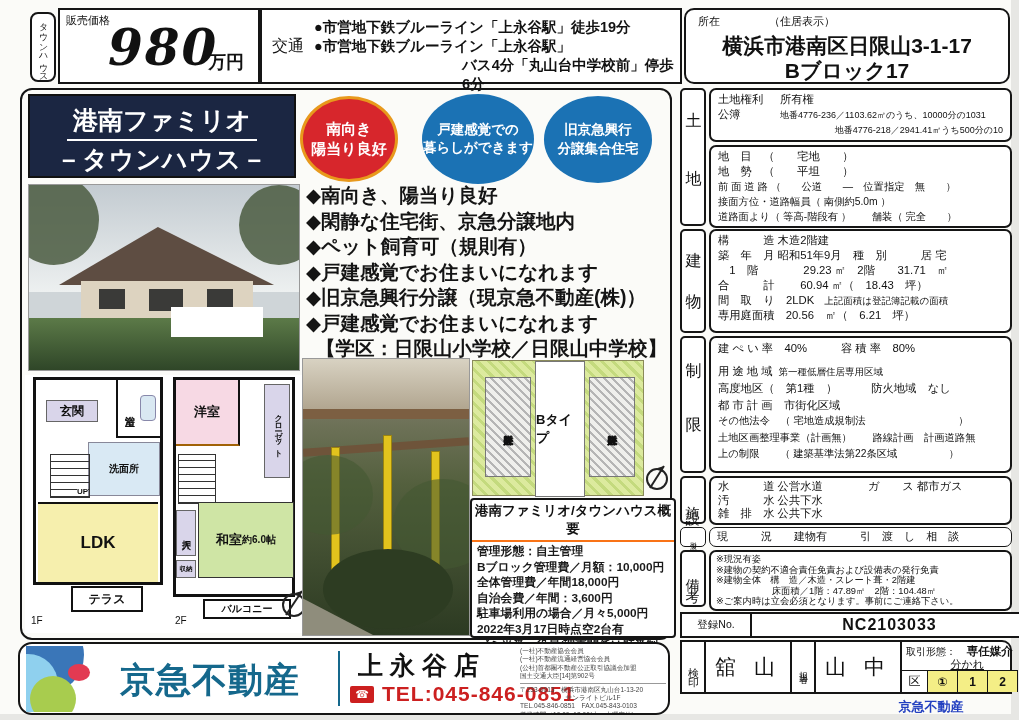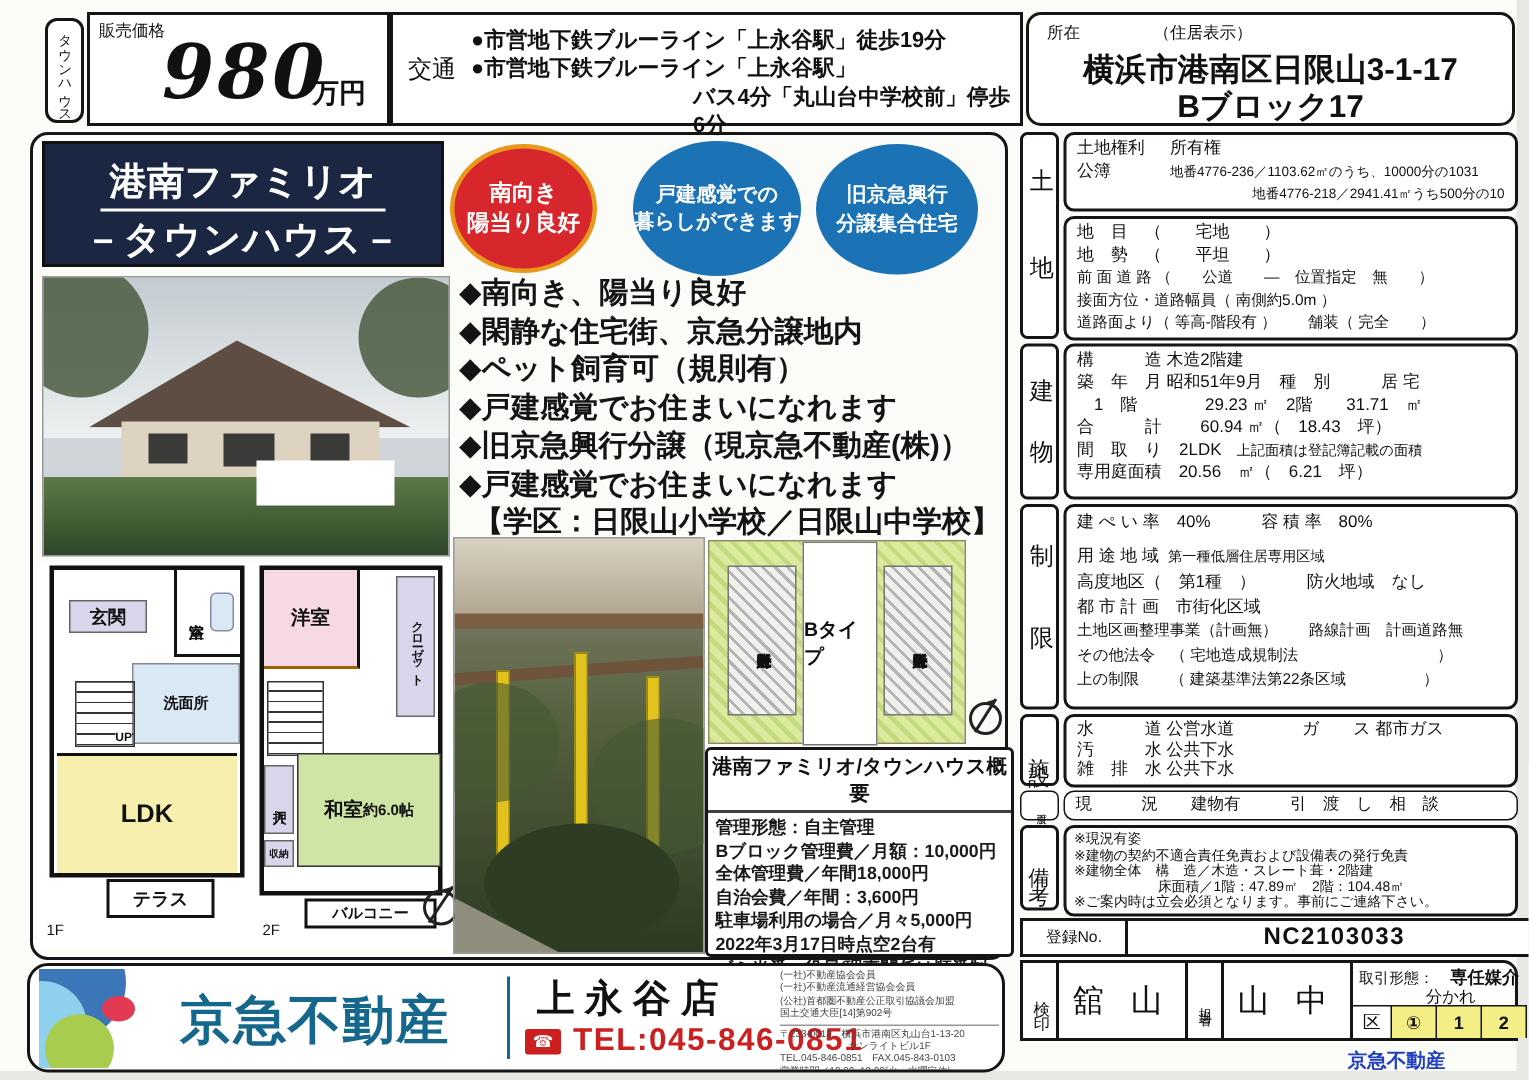--- a/index.html
+++ b/index.html
@@ -60,21 +60,21 @@
   .gp-pole{position:absolute;width:9px;background:#e2c31d;border:1px solid #9a8410;}
   .gp-foliage{position:absolute;border-radius:50%;background:#44583294;}
   .gp-path{position:absolute;left:0;bottom:0;width:70px;height:52px;background:#8f8d7c;clip-path:polygon(0 30%,100% 100%,0 100%);}
   
   .site-diagram{left:472px;top:360px;width:172px;height:136px;background:repeating-linear-gradient(45deg,#c4da7e 0 3px,#dcea9e 3px 8px);border:1px solid #8a8a5a;}
   .sd-center{position:absolute;left:62px;top:0;width:50px;height:136px;background:#fff;border:1px solid #777;display:flex;align-items:center;justify-content:center;font-size:13px;font-weight:bold;}
   .sd-hatch{position:absolute;top:16px;width:46px;height:100px;background:repeating-linear-gradient(45deg,#b5b5b5 0 2px,#efefec 2px 6px);border:1px solid #777;display:flex;align-items:center;justify-content:center;}
   .sd-hatch .vtext{font-size:10px;font-weight:bold;background:transparent;}
   
   .overview-box{left:470px;top:498px;width:206px;height:140px;border:2.5px solid #151515;border-radius:4px;background:#fff;}
-  .ov-title{border-bottom:2px solid #404040;font-size:13.5px;font-weight:bold;text-align:center;padding:2px 2px;}
+  .ov-title{border-bottom:2px solid #f97316;font-size:13.5px;font-weight:bold;text-align:center;padding:2px 2px;}
   .ov-body{padding:2px 5px;font-size:11.8px;line-height:15.6px;font-weight:bold;color:#1a1a1a;}
   
   .sec{display:flex;gap:3px;}
   .sec-label{width:26px;border:2px solid #151515;border-radius:5px;background:#fff;display:flex;align-items:center;justify-content:center;}
   .sec-label .vtext{font-size:16px;}
   .sec-content{flex:1;display:flex;flex-direction:column;gap:3px;}
   .cbox{border:2px solid #151515;border-radius:7px;background:#fff;padding:2px 7px;font-size:11.3px;line-height:15px;}
   .row{display:flex;align-items:baseline;}
   .small9{font-size:9px;}
   .note9{font-size:9.5px;}
@@ -82,21 +82,21 @@
   
   .reg-row{left:680px;top:612px;width:349px;height:26px;display:flex;}
   .reg-label{width:72px;border:2px solid #151515;background:#fff;display:flex;align-items:center;justify-content:center;font-size:10.5px;}
   .reg-value{flex:1;border:2px solid #151515;border-left:none;background:#fff;display:flex;align-items:center;justify-content:center;font-size:16px;font-weight:bold;letter-spacing:1px;}
   .approval{left:680px;top:640px;width:332px;height:54px;display:flex;}
   .ap-cell{border:2px solid #151515;background:#fff;display:flex;align-items:center;justify-content:center;}
   .ap-name{font-size:21px;letter-spacing:6px;}
   .ap-right{flex:1;border:2px solid #151515;border-left:none;background:#fff;position:relative;border-radius:0 10px 0 0;}
   .tk-row{position:absolute;left:4px;top:2px;width:100%;font-size:10px;}
   .tk-val{font-size:11.5px;font-weight:bold;margin-left:8px;}
-  .wakare{position:absolute;right:26px;top:15px;font-size:11px;}
+  .wakare{position:absolute;right:26px;top:15px;font-size:11px;text-decoration:underline;}
   .ku-row{position:absolute;left:0;bottom:0;height:22px;display:flex;}
   .ku-cell{width:26px;border-top:1.5px solid #151515;border-right:1.5px solid #151515;display:flex;align-items:center;justify-content:center;font-size:12px;background:#fff;}
   .yellow{background:#f4ee86;width:30px;font-weight:bold;}
   .brand-small{left:856px;top:698px;width:150px;text-align:center;font-size:13px;font-weight:bold;color:#2340c0;}
   
   .footer-box{left:18px;top:642px;width:652px;height:73px;border:2.5px solid #151515;border-radius:14px;background:#fff;overflow:hidden;}
   .logo-mark{position:absolute;left:6px;top:2px;width:92px;height:66px;overflow:hidden;}
   .lm{position:absolute;border-radius:50%;}
   .brand-text{position:absolute;left:100px;top:13px;font-size:35px;font-weight:bold;color:#15688c;letter-spacing:1px;}
   .foot-sep{position:absolute;left:318px;top:7px;width:2px;height:55px;background:#15688c;}
@@ -322,22 +322,22 @@
     </div>
     <div class="sec-content">
       <div class="cbox" style="flex:1;line-height:16.5px;">
         <div style="margin-bottom:6px;">建 ぺ い 率　40%　　　容 積 率　80%</div>
         <div class="row">
             <span>用 途 地 域</span>
             <span class="note9" style="margin-left:6px;">第一種低層住居専用区域</span>
           </div>
         <div>高度地区（　第1種　）　　　防火地域　なし</div>
         <div>都 市 計 画　市街化区域</div>
+        <div class="f10">その他法令　（ 宅地造成規制法　　　　　　　　　）</div>
         <div class="f10">土地区画整理事業（計画無）　　路線計画　計画道路無</div>
-        <div class="f10">その他法令　（ 宅地造成規制法　　　　　　　　　）</div>
         <div class="f10">上の制限　　（ 建築基準法第22条区域　　　　　）</div>
       </div>
     </div>
   </div>
 
   <div class="r sec" style="left:680px;top:476px;width:332px;height:48px;">
     <div class="sec-label">
       <span class="vtext" style="letter-spacing:6px;font-size:14px;">施設</span>
     </div>
     <div class="sec-content">

